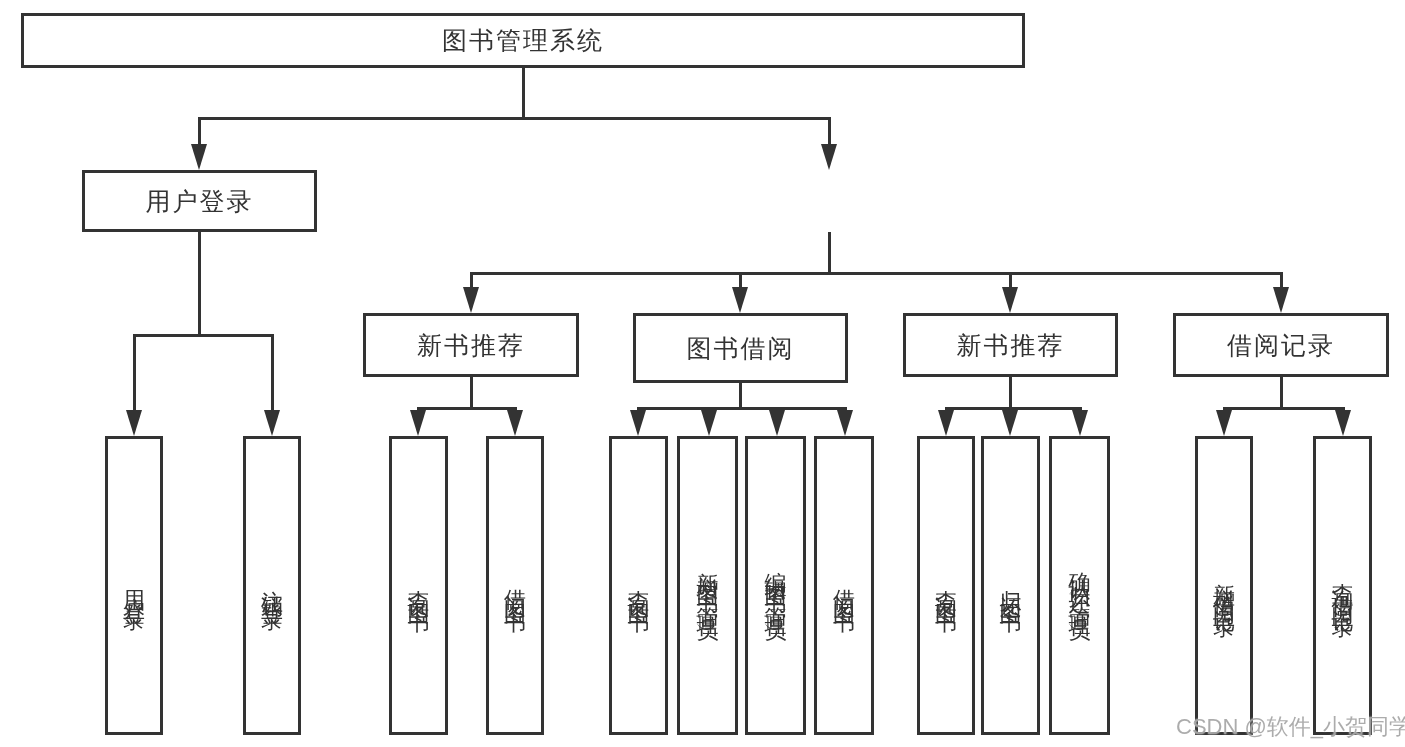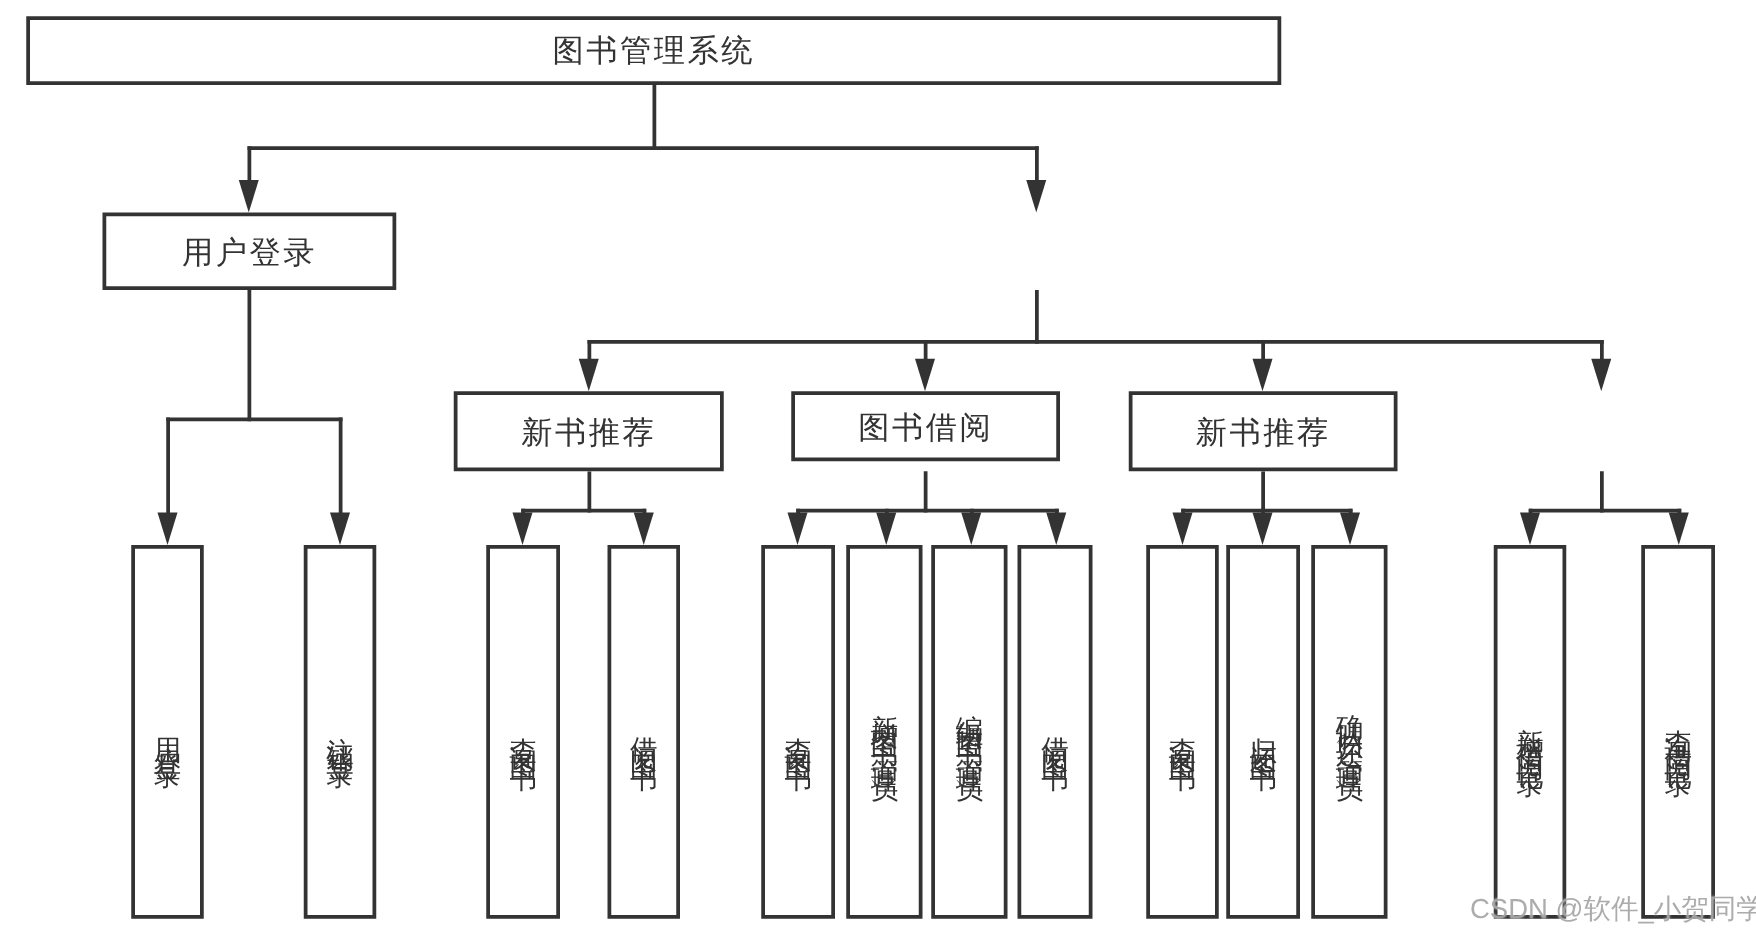--- a/index.html
+++ b/index.html
@@ -124,25 +124,28 @@
     <span class="hlabel">图书管理系统</span>
   </div>
 
   <div class="box" style="left:82px;top:170px;width:235px;height:62px">
     <span class="hlabel">用户登录</span>
   </div>
 
   <div class="box" style="left:363px;top:313px;width:216px;height:64px">
     <span class="hlabel">新书推荐</span>
   </div>
-  <div class="box" style="left:633px;top:313px;width:215px;height:56px">
+  <div class="box" style="left:633px;top:313px;width:215px;height:70px">
     <span class="hlabel">图书借阅</span>
   </div>
   <div class="box" style="left:903px;top:313px;width:215px;height:64px">
     <span class="hlabel">新书推荐</span>
+  </div>
+  <div class="box" style="left:1173px;top:313px;width:216px;height:64px">
+    <span class="hlabel">借阅记录</span>
   </div>
 
   <div class="box" style="left:105px;top:436px;width:58px;height:299px">
     <span class="vlabel">用户登录</span>
   </div>
   <div class="box" style="left:243px;top:436px;width:58px;height:299px">
     <span class="vlabel">注销登录</span>
   </div>
 
   <div class="box" style="left:389px;top:436px;width:59px;height:299px">

